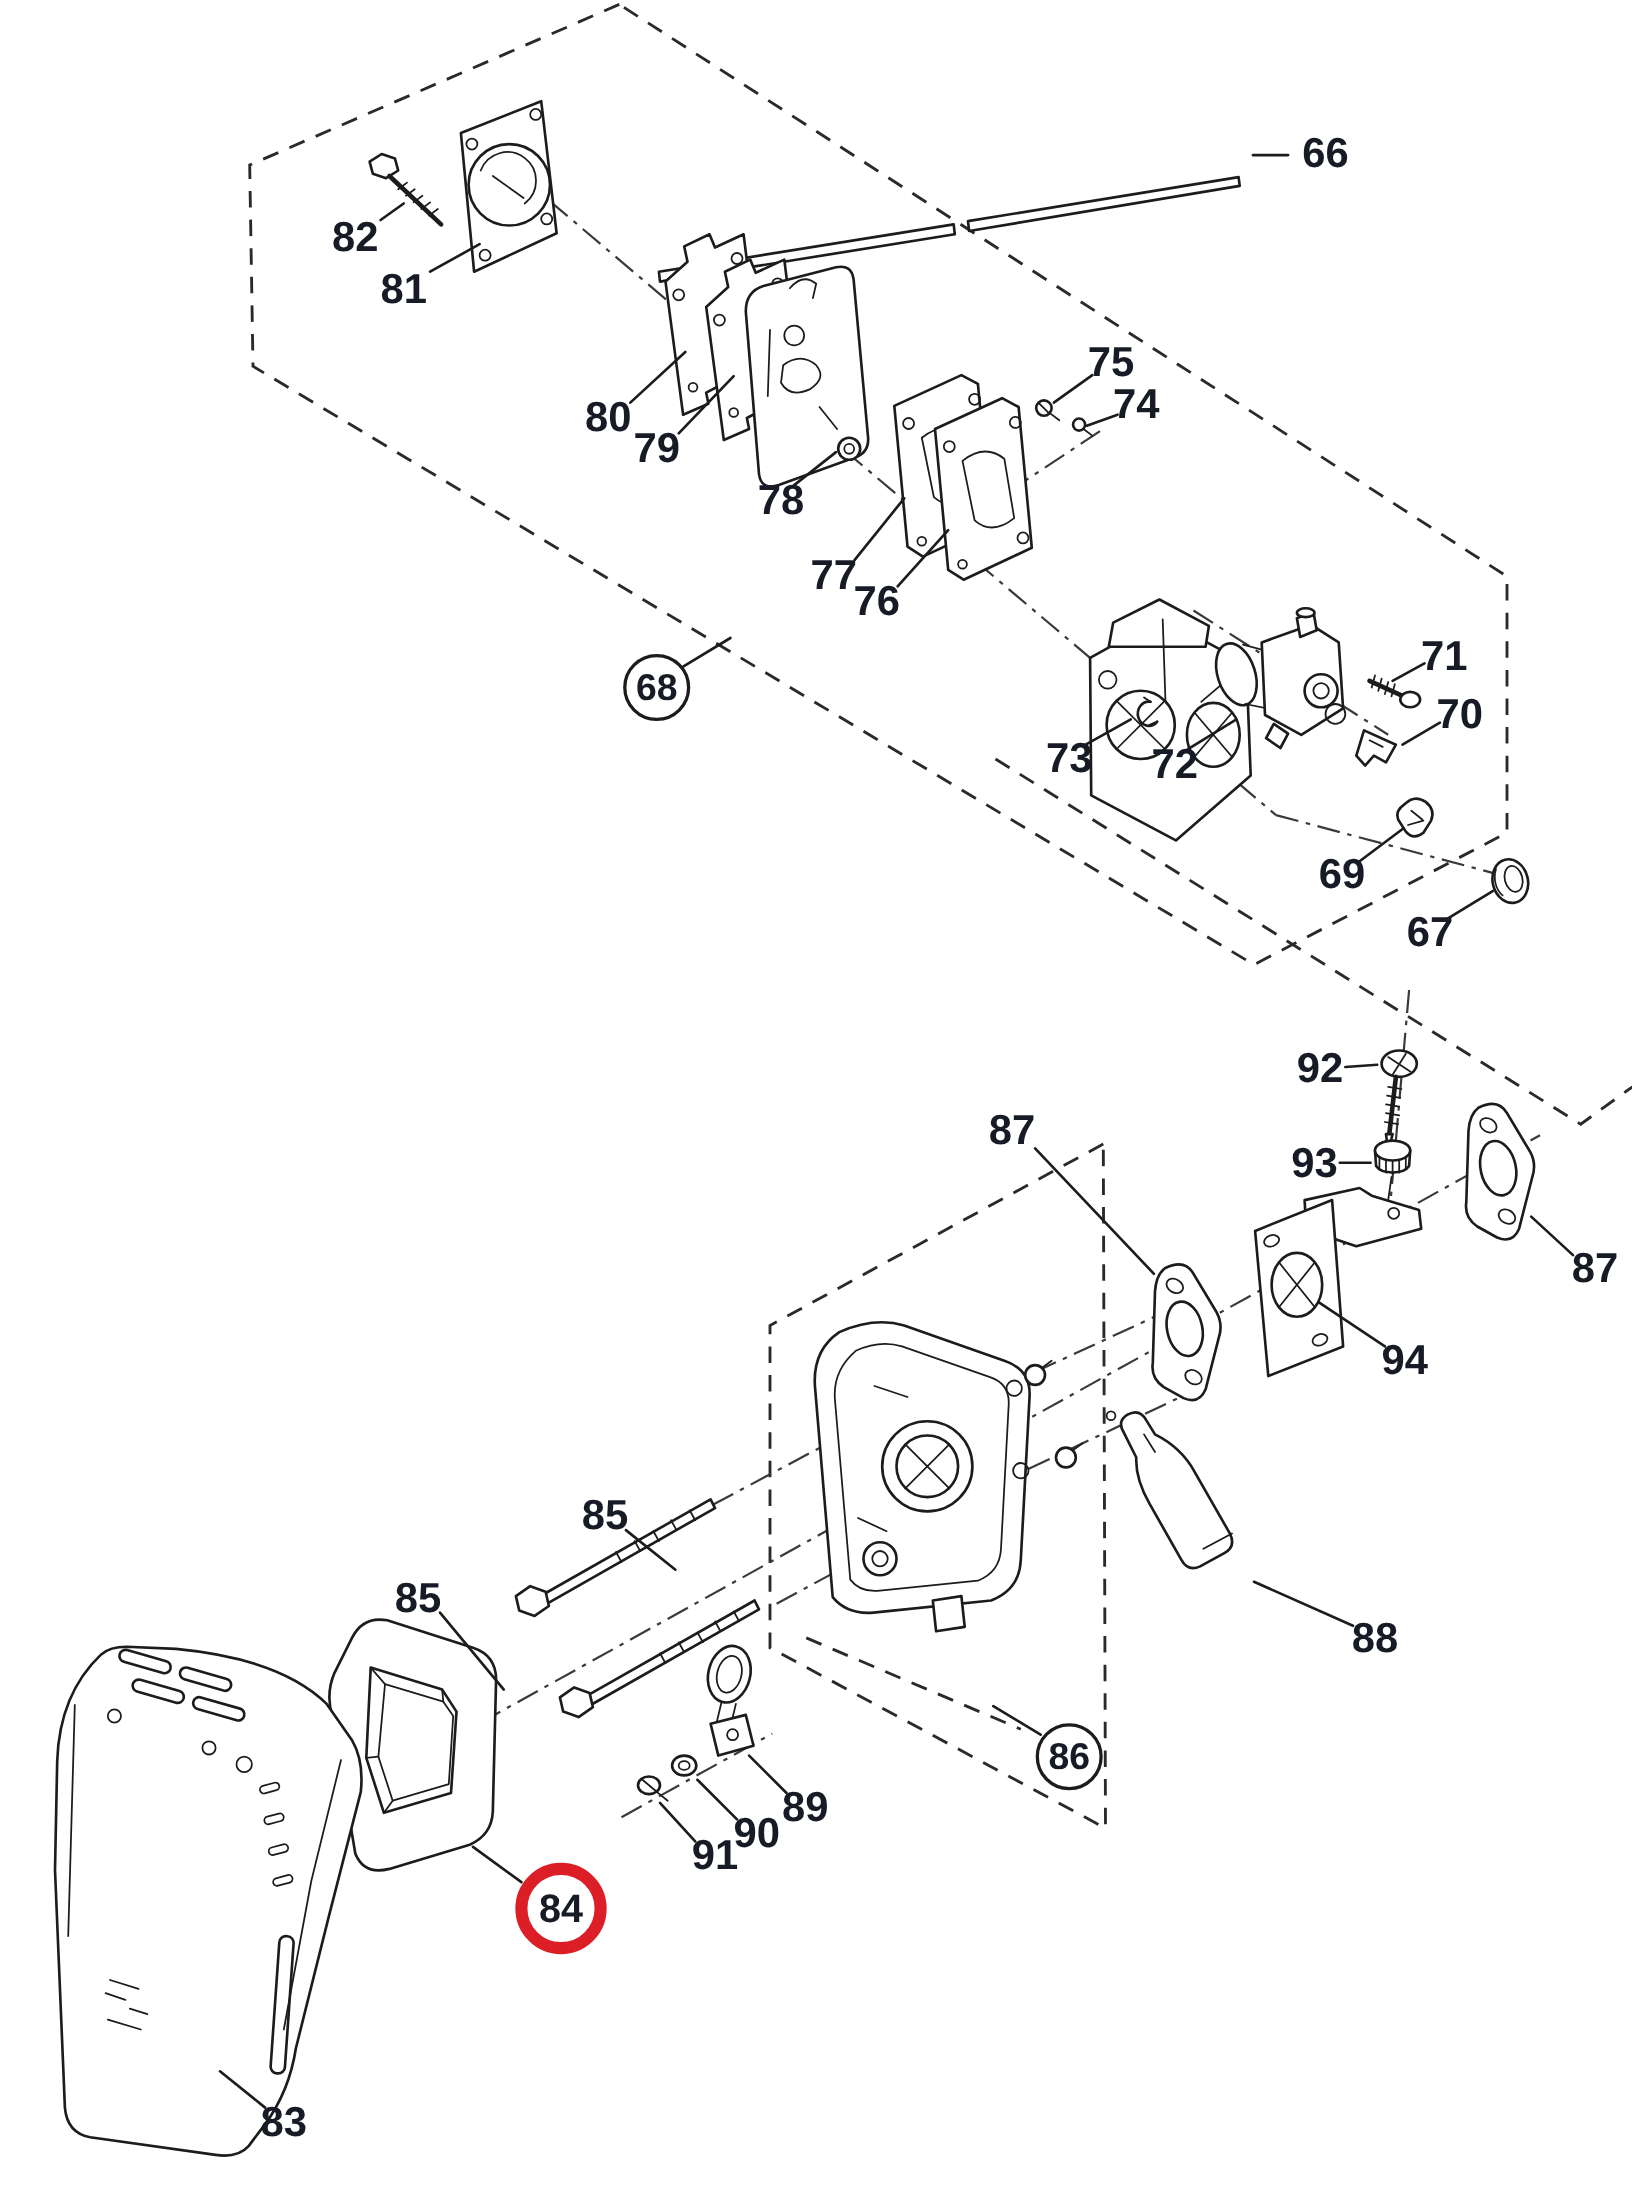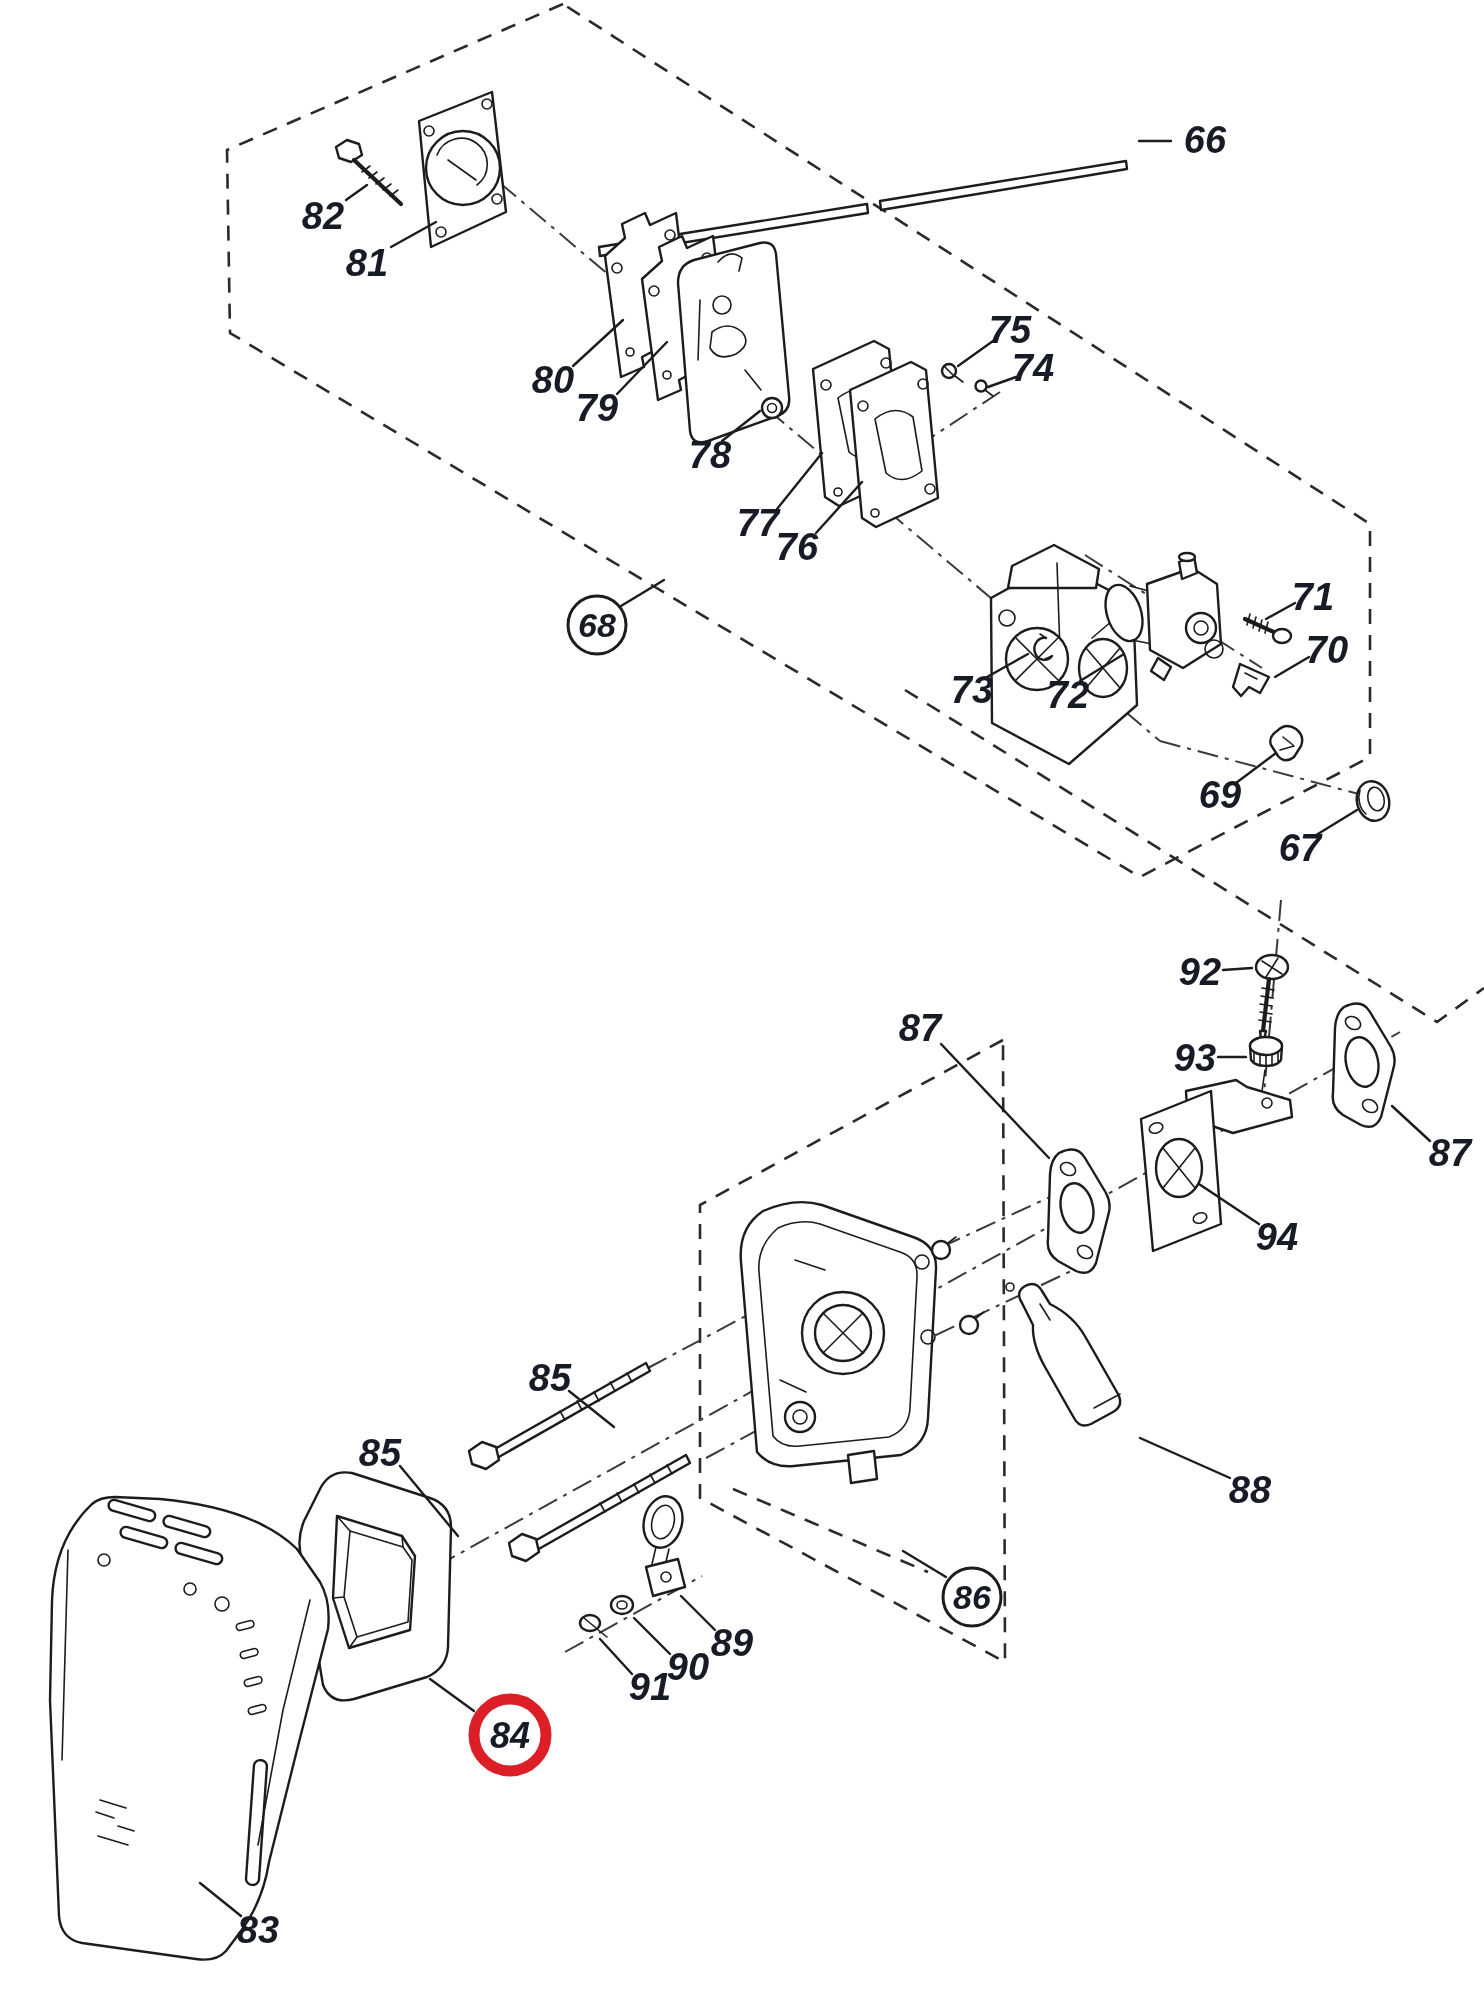--- a/index.html
+++ b/index.html
@@ -1,16 +1,16 @@
 <!DOCTYPE html>
 <html><head>
 <meta charset="utf-8">
 <style>
   html,body{margin:0;padding:0;background:#ffffff;}
-  .page{width:1484px;height:2000px;position:relative;background:#fff;margin:0 auto;overflow:hidden;font-style:italic;}
+  .page{width:1484px;height:2000px;position:relative;background:#fff;margin:0 auto;overflow:hidden;}
   svg{display:block;}
   
   #parts-layer path, #parts-layer circle, #parts-layer ellipse, #parts-layer rect{
     stroke:#1c1c1c; stroke-width:2.4; fill:none; stroke-linecap:round; stroke-linejoin:round;
   }
   #parts-layer .fillw{fill:#ffffff;}
   #parts-layer .thin{stroke-width:1.6;}
   #parts-layer .thick{stroke-width:4.2;}
   #boundary-layer path{stroke:#2a2a2a;stroke-width:2.6;fill:none;stroke-dasharray:15 11;}
   #centerline-layer path{stroke:#3a3a3a;stroke-width:2;fill:none;stroke-dasharray:21 7 4 7;}

